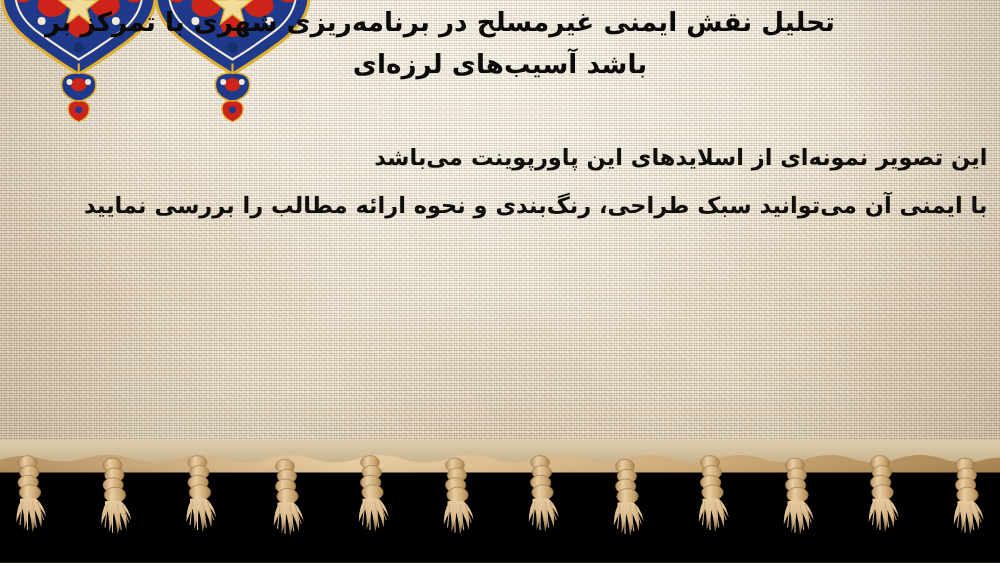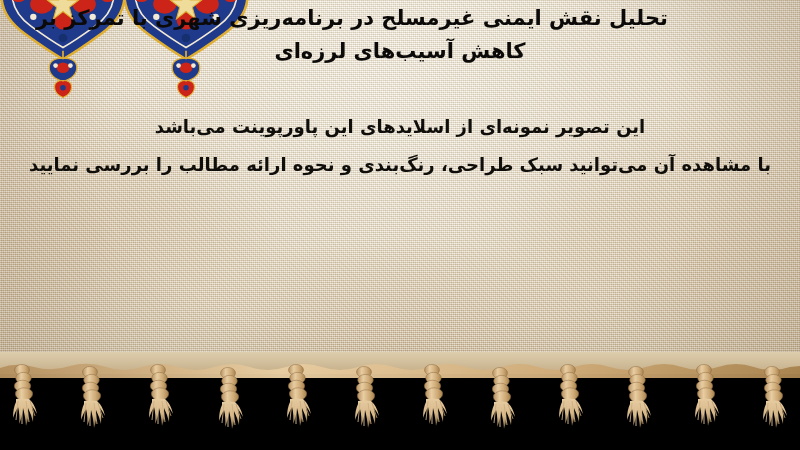--- a/index.html
+++ b/index.html
@@ -91,21 +91,21 @@
   .title-line.l1 { padding-right: 96px; }
   .title-line.l2 { padding-right: 0px; }
 
   .body-block {
     position: absolute;
     left: 0;
     top: 108px;
     width: 800px;
     box-sizing: border-box;
     padding: 0 10px;
-    text-align: center;
+    text-align: right;
     direction: rtl;
   }
   .body-line {
     font-family: "DejaVu Sans", sans-serif;
     font-size: 18px;
     font-weight: 700;
     color: #100e0b;
     line-height: 38px;
     white-space: nowrap;
   }
@@ -203,26 +203,26 @@
         <use href="#motif"></use>
         <g transform="translate(0,62)">
             <use href="#pendant"></use>
           </g>
       </g>
     </svg>
   </div>
 
   <div class="title-block">
     <div class="title-line l1">تحلیل نقش ایمنی غیرمسلح در برنامه‌ریزی شهری با تمرکز بر</div>
-    <div class="title-line l2">کاهش آسیب‌های لرزه‌ای</div>
+    <div class="title-line l2">باشد آسیب‌های لرزه‌ای</div>
   </div>
 
   <div class="body-block">
     <div class="body-line">این تصویر نمونه‌ای از اسلایدهای این پاورپوینت می‌باشد</div>
-    <div class="body-line">با مشاهده آن می‌توانید سبک طراحی، رنگ‌بندی و نحوه ارائه مطالب را بررسی نمایید</div>
+    <div class="body-line">با ایمنی آن می‌توانید سبک طراحی، رنگ‌بندی و نحوه ارائه مطالب را بررسی نمایید</div>
   </div>
 
   <div class="black-band"></div>
   <div class="cloth-edge"></div>
 
   <div class="fringe-layer">
     <svg width="800" height="98" viewBox="0 0 800 98" xmlns="http://www.w3.org/2000/svg">
       <defs>
         <linearGradient id="cordg" x1="0" y1="0" x2="1" y2="0">
           <stop offset="0%" stop-color="#b5905f"></stop>

